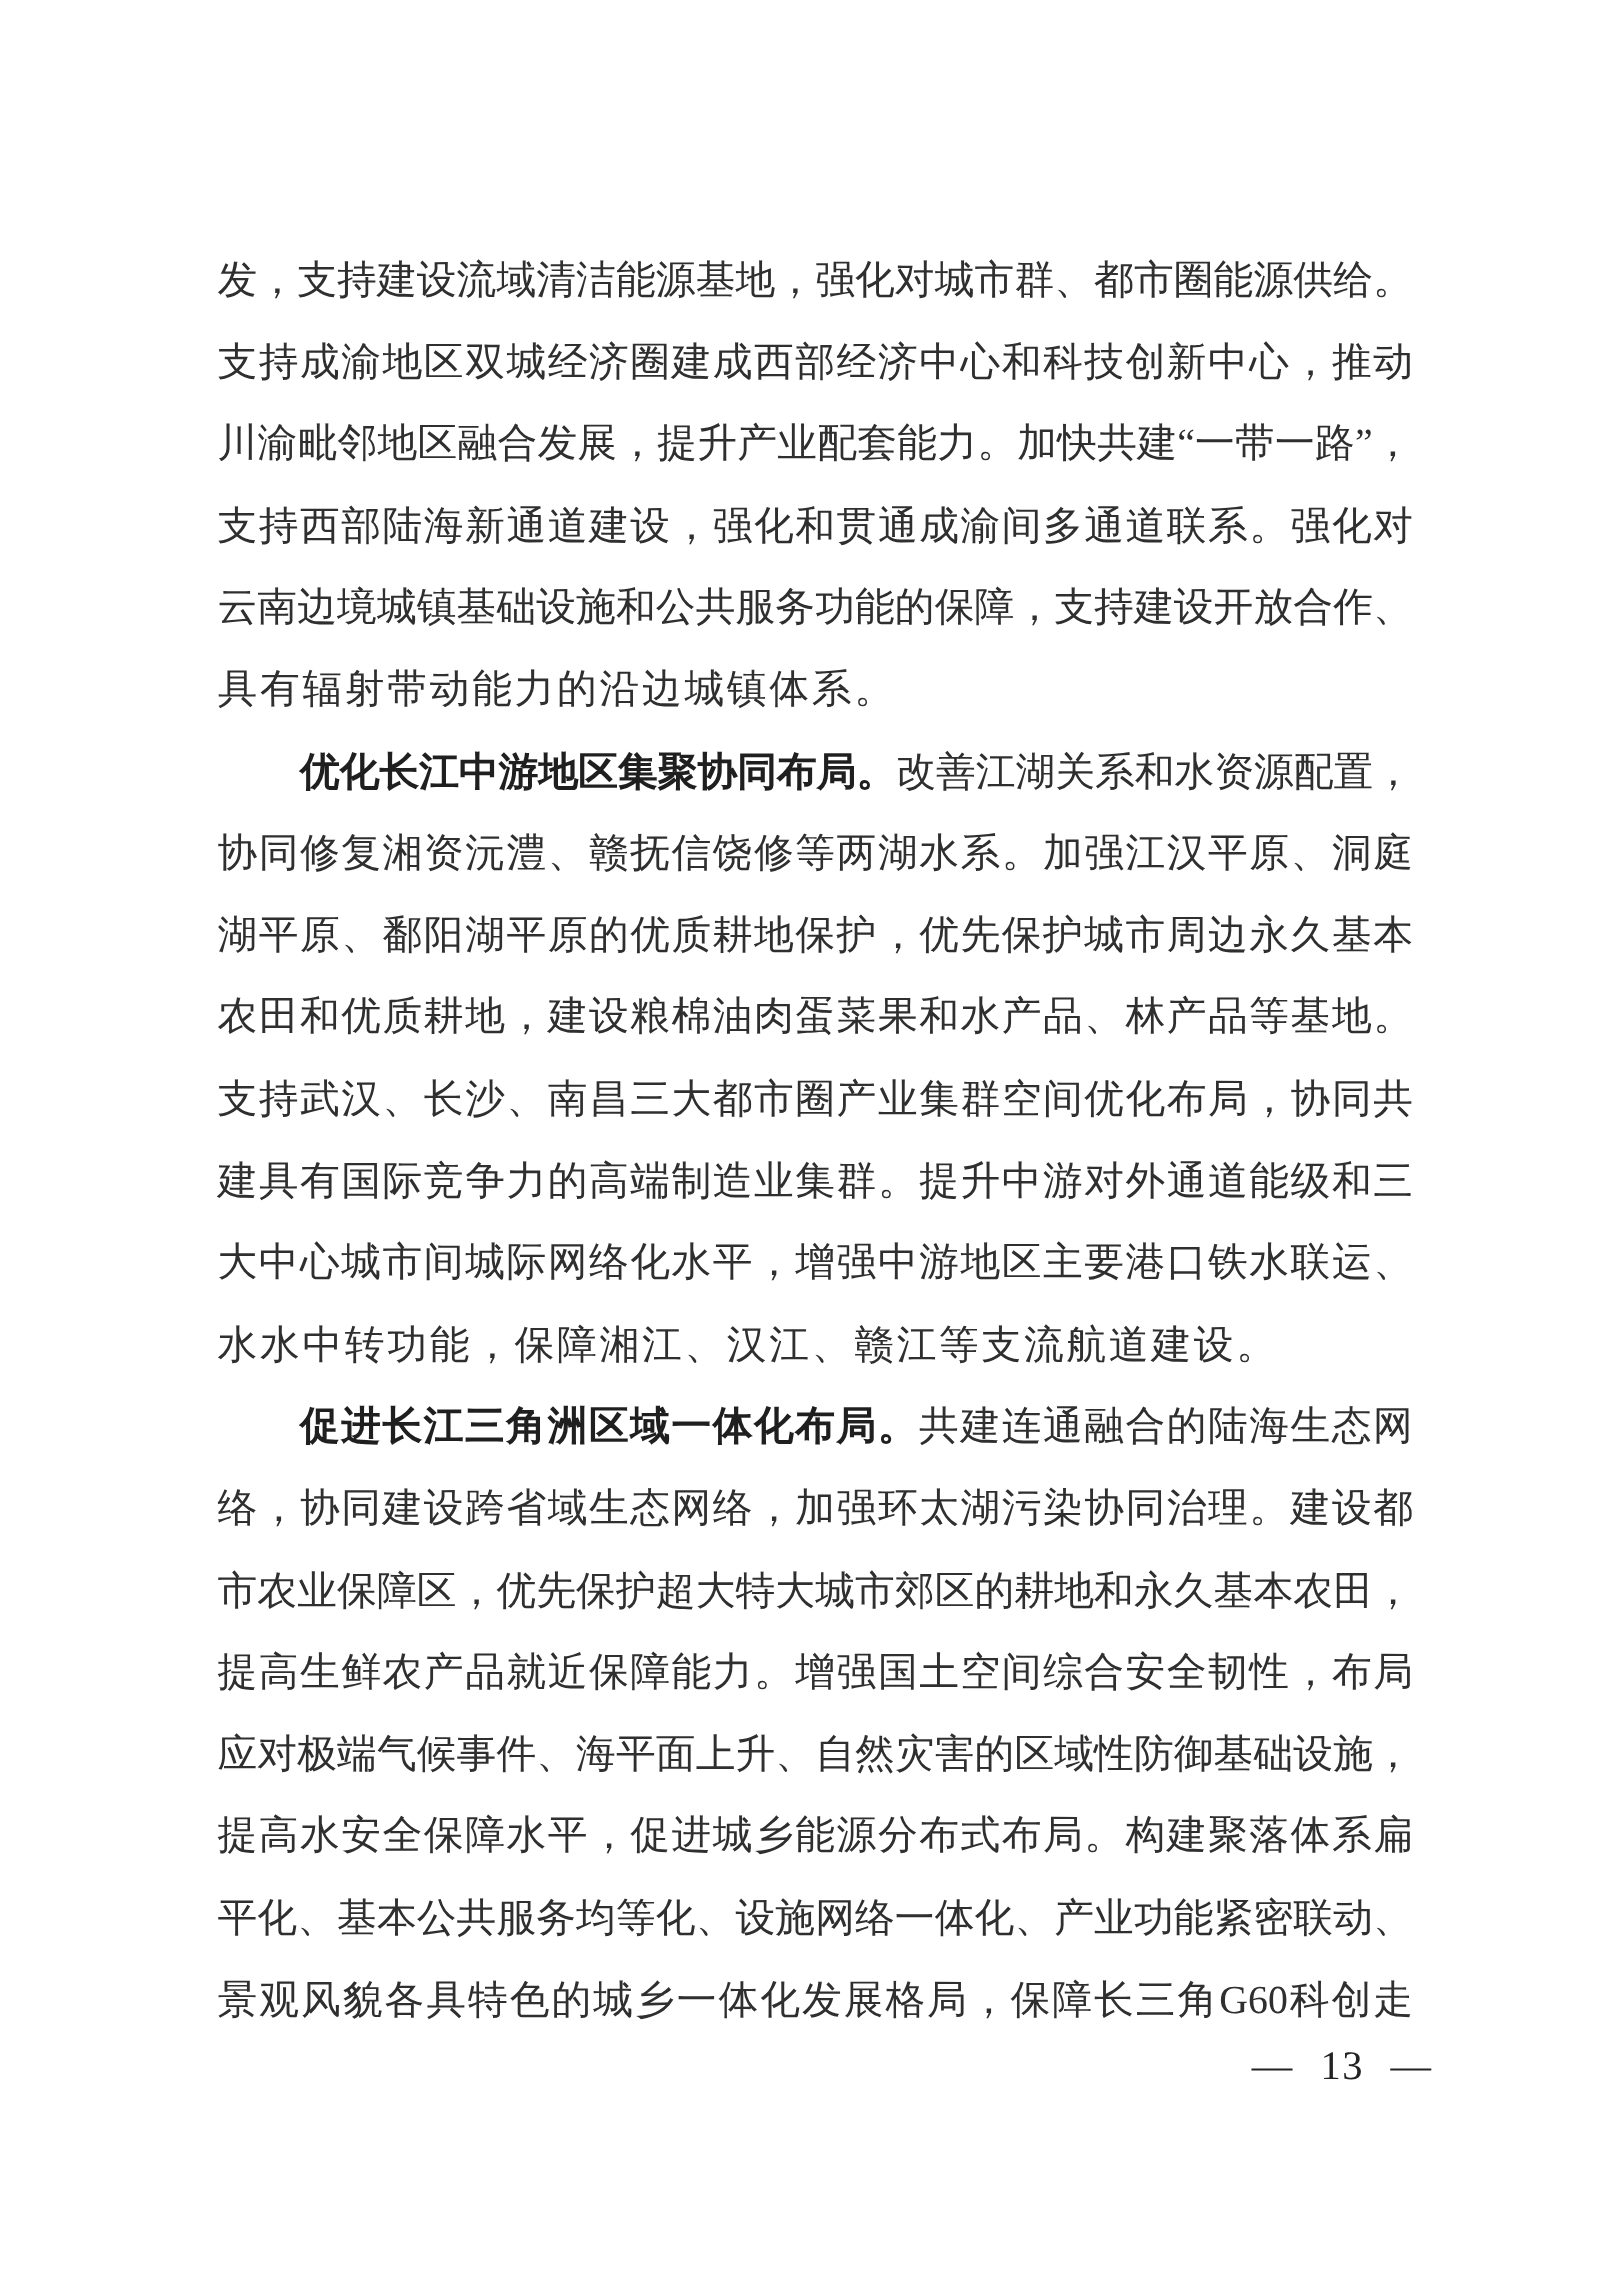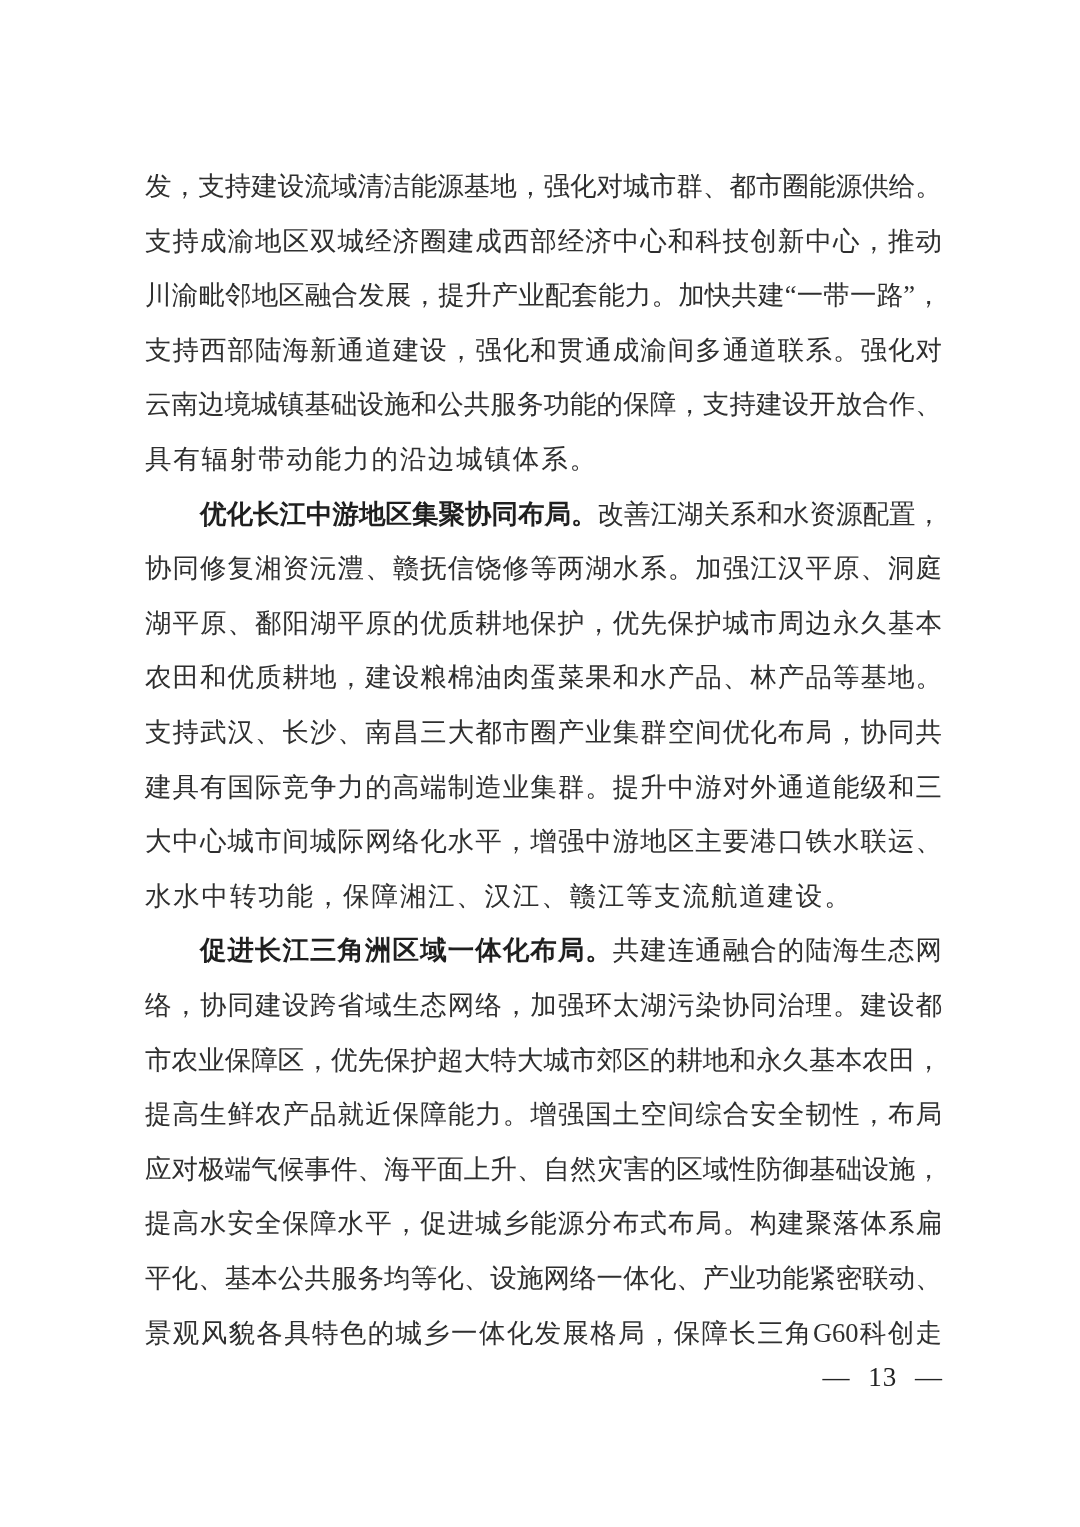--- a/index.html
+++ b/index.html
@@ -48,21 +48,21 @@
   .line span {
     display: inline-block;
   }
   .line span.b {
     font-weight: 700;
     color: #1f1f1f;
   }
   .footer {
     position: absolute;
     top: 1362px;
-    right: 137px;
+    right: 125px;
     font-size: 27px;
     color: #232323;
     letter-spacing: 1px;
     word-spacing: 10px;
     font-family: "Liberation Serif", "DejaVu Serif", serif;
   }
 </style>
 </head>
 <body>
 

